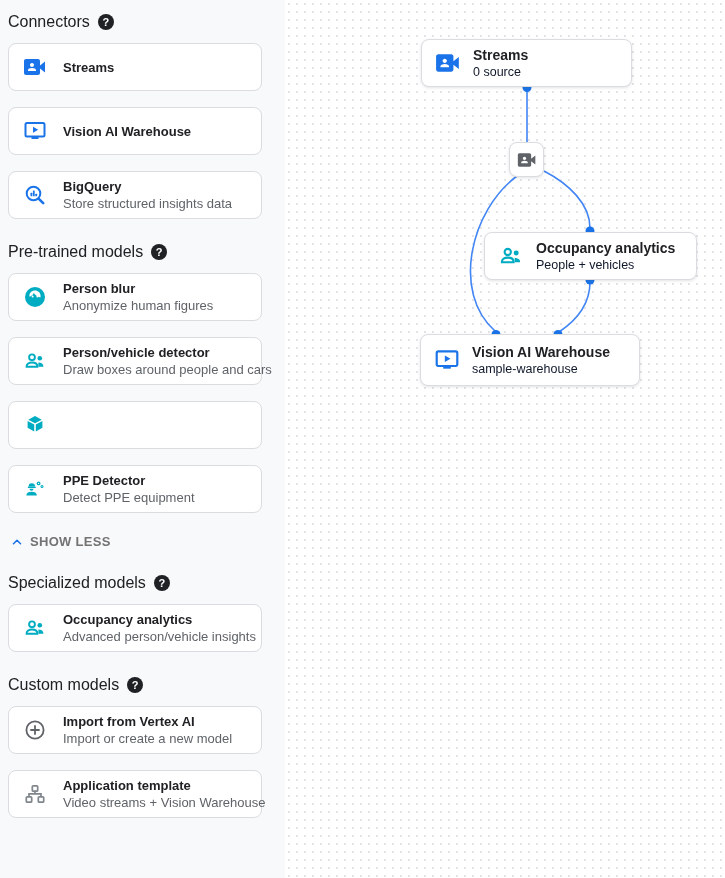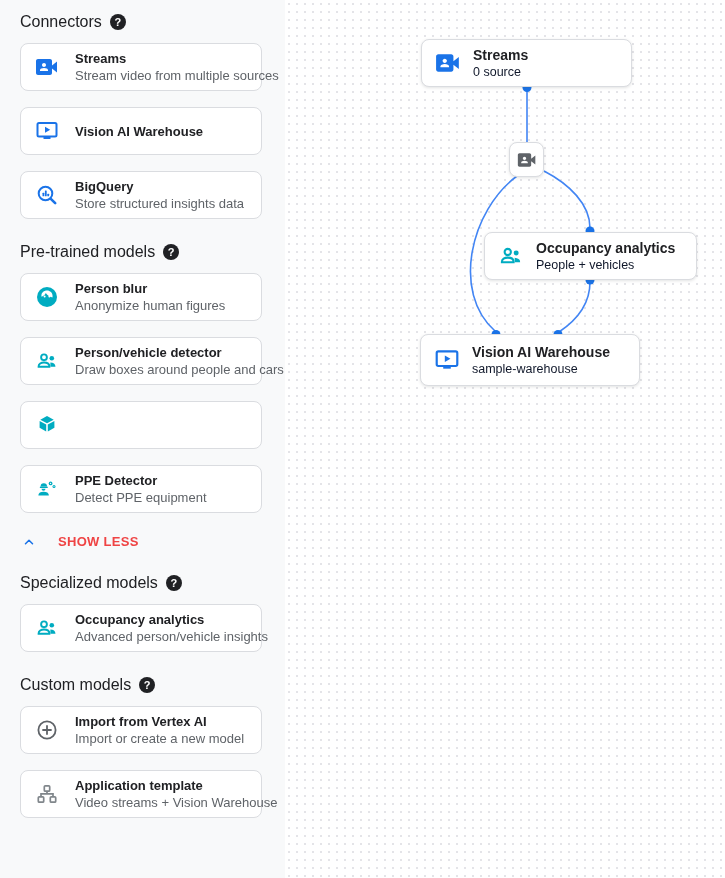--- a/index.html
+++ b/index.html
@@ -7,21 +7,21 @@
   body {
     font-family:"Liberation Sans", sans-serif;
     color:#202124;
     background:#fff;
     display:flex;
   }
   
   .sidebar {
     width:285px; height:878px;
     background:#f8f9fa;
-    padding:13px 23px 20px 20px;
+    padding:13px 23px 20px 8px;
     flex:0 0 285px;
     overflow:hidden;
   }
   .section-header {
     display:flex; align-items:center; gap:8px;
     font-size:16px; color:#202124;
     margin:24px 0 12px 0;
   }
   .section-header.first { margin-top:0; }
   .help-badge {
@@ -39,22 +39,22 @@
     display:flex; align-items:center;
     padding-left:14px;
     margin-bottom:16px;
     cursor:grab;
   }
   .card .icon { width:24px; height:24px; flex:0 0 24px; margin-right:16px; }
   .card .texts { display:flex; flex-direction:column; gap:2px; min-width:0; }
   .card .title { font-size:13px; font-weight:bold; color:#202124; white-space:nowrap; }
   .card .subtitle { font-size:13px; color:#5f6368; white-space:nowrap; }
   .show-less {
-    display:flex; align-items:center; gap:22px;
-    color:#ef4444; font-size:13px; font-weight:bold;
+    display:flex; align-items:center; gap:6px;
+    color:#737373; font-size:13px; font-weight:bold;
     letter-spacing:.3px;
     margin:21px 0 25px 2px;
     cursor:pointer;
   }
   
   .canvas {
     position:relative;
     width:440px; height:878px;
     background-color:#fff;
     background-image:radial-gradient(#e4e4e8 1.1px, transparent 1.2px);
@@ -88,21 +88,20 @@
     <span>Connectors</span>
     <span class="help-badge">?</span>
   </div>
 
   <div class="card">
     <svg class="icon" viewBox="0 0 24 24">
       <path fill="#1a73e8" fill-rule="evenodd" d="M17 10.48V6c0-1.1-.9-2-2-2H3c-1.1 0-2 .9-2 2v12c0 1.1.9 2 2 2h12c1.1 0 2-.9 2-2v-4.48l5 3.98v-11l-5 3.98zM9 8c1.1 0 2 .9 2 2s-.9 2-2 2-2-.9-2-2 .9-2 2-2zm4 8H5v-.57c0-.81.48-1.53 1.22-1.85.69-.3 1.76-.58 2.78-.58s2.09.28 2.78.58c.74.32 1.22 1.04 1.22 1.85V16z"></path>
     </svg>
     <div class="texts">
       <span class="title">Streams</span>
-      <span class="subtitle">Stream video from multiple sources</span>
     </div>
   </div>
 
   <div class="card">
     <svg class="icon" viewBox="0 0 24 24">
       <rect x="2.5" y="4" width="19" height="13.5" rx="1.5" fill="none" stroke="#1a73e8" stroke-width="2"></rect>
       <path d="M10 7.8l5.2 3-5.2 3z" fill="#1a73e8"></path>
       <path d="M8.5 17.5h7v2.5h-7z" fill="#1a73e8"></path>
     </svg>
     <div class="texts">

